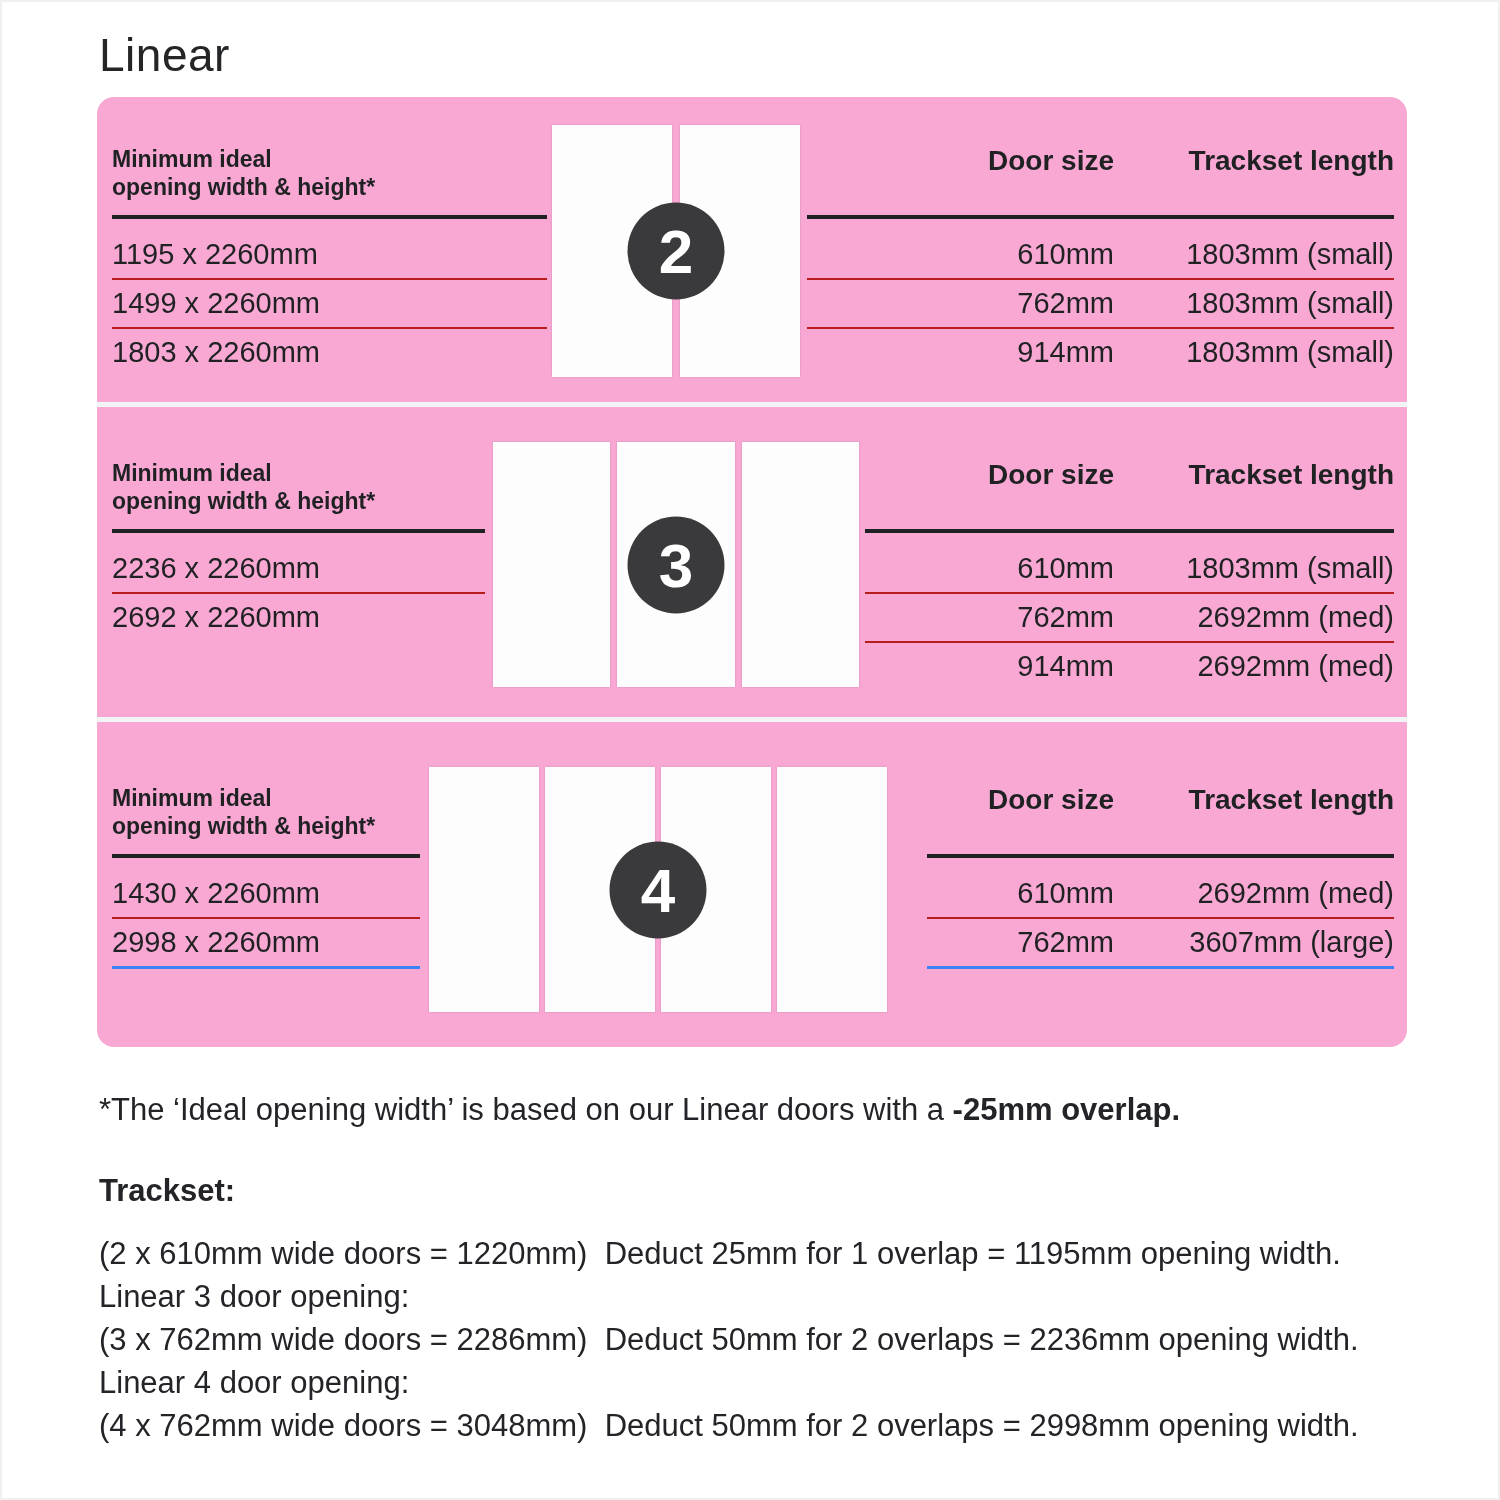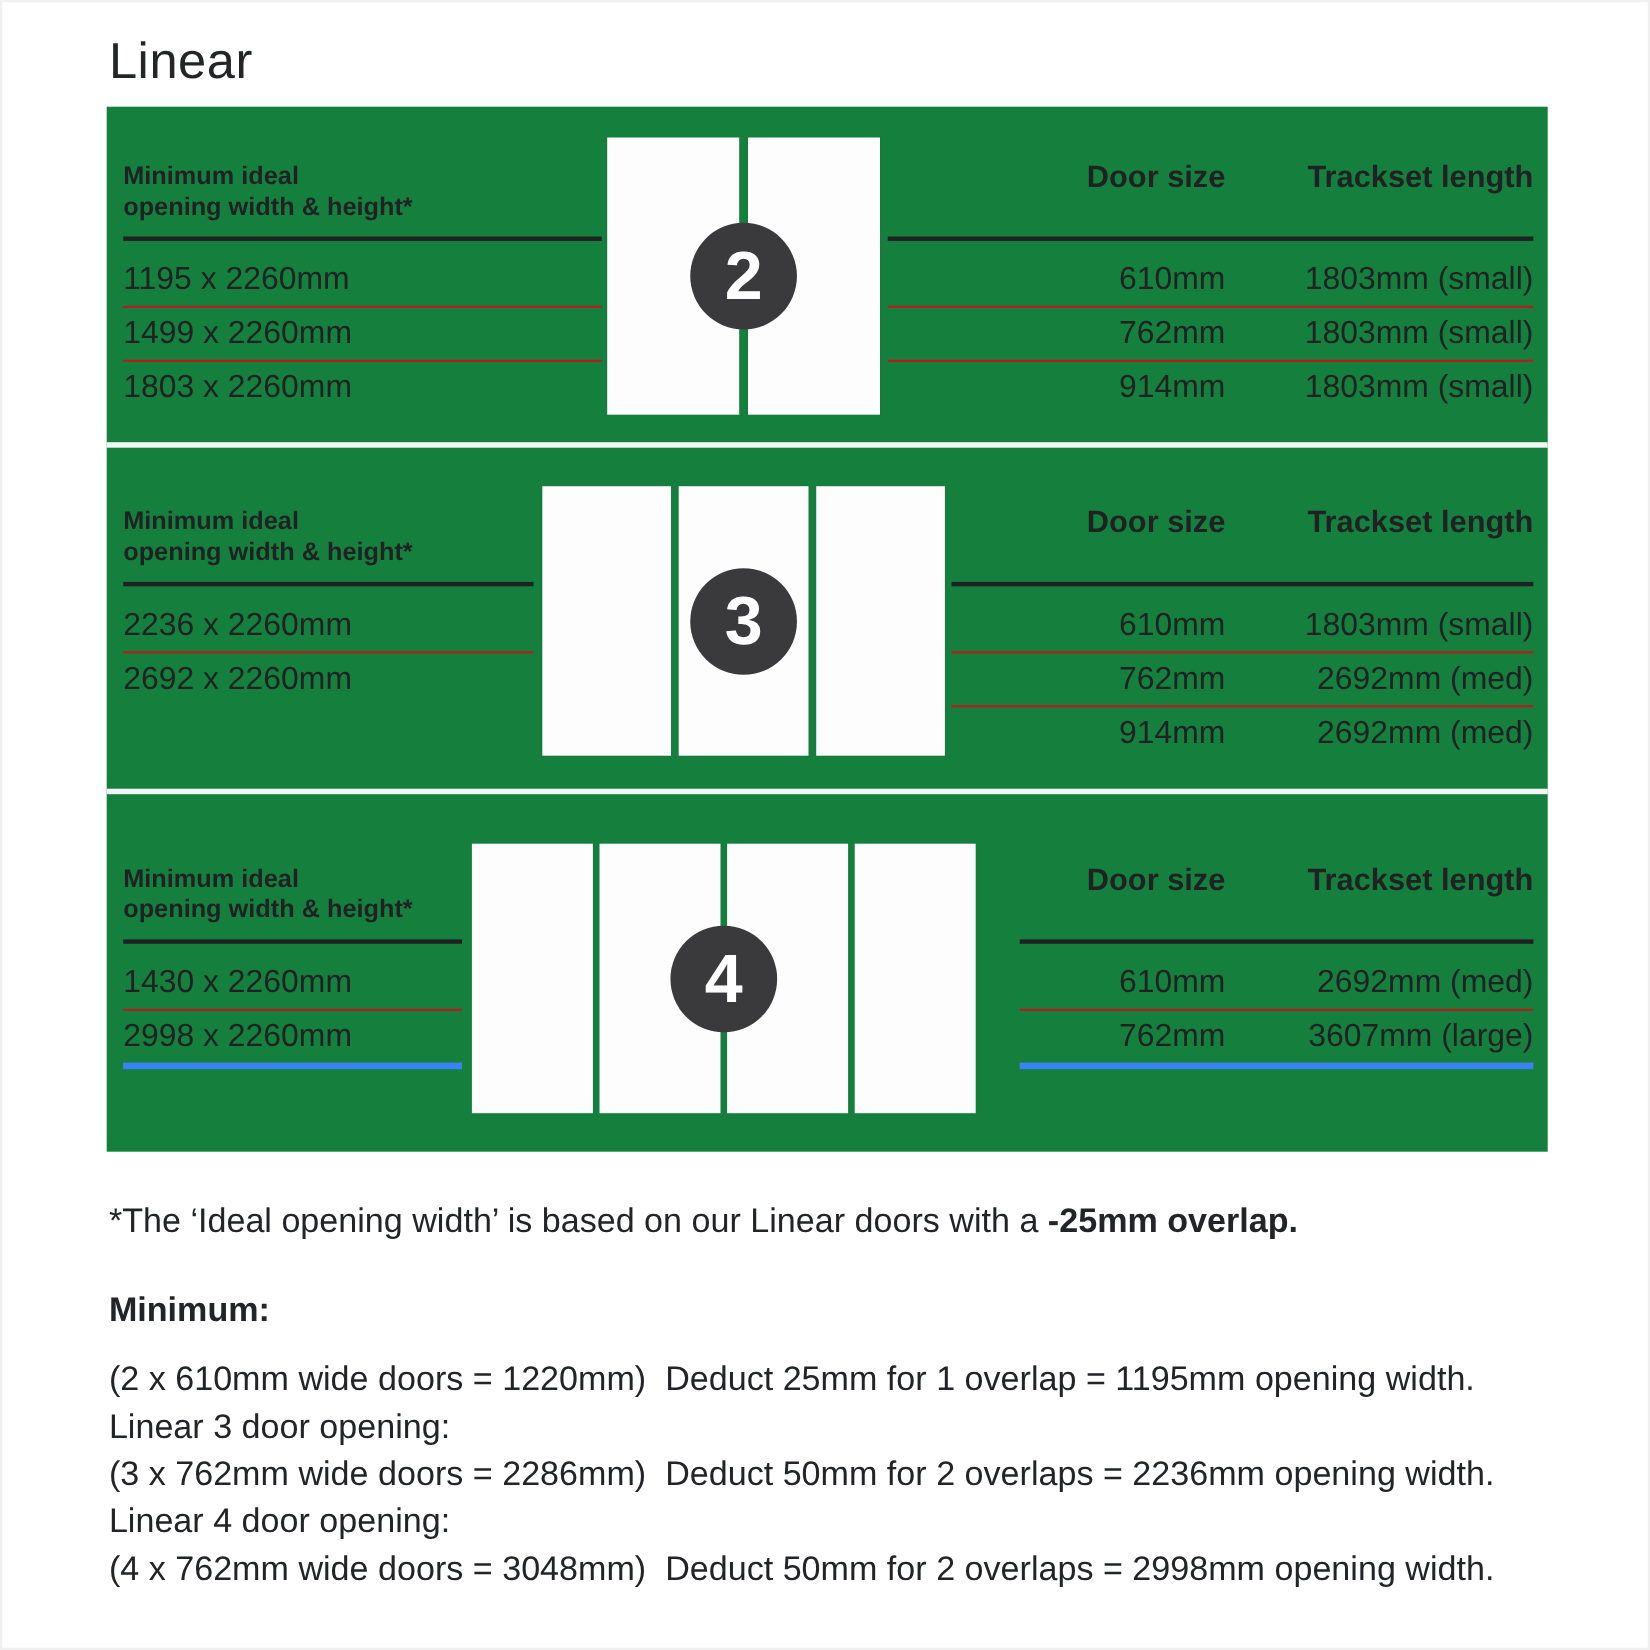--- a/index.html
+++ b/index.html
@@ -1,37 +1,37 @@
 <!DOCTYPE html>
 <html><head>
 <meta charset="utf-8">
 <style>
   html,body{margin:0;padding:0;background:#fff;}
   body{font-family:"Liberation Sans","DejaVu Sans",sans-serif;color:#1f2123;}
   .page{position:relative;width:1500px;height:1500px;background:#fff;box-sizing:border-box;border:2px solid #f0f0f0;overflow:hidden;}
 
   .title{position:absolute;left:97px;top:26px;font-size:46px;font-weight:400;color:#232527;letter-spacing:.5px;}
 
-  .panel{position:absolute;left:95px;top:95px;width:1310px;height:950px;background:#15803d;display:flex;flex-direction:column;}
+  .panel{position:absolute;left:95px;top:95px;width:1310px;height:950px;background:#f9a8d4;display:flex;flex-direction:column;border-radius:17px;}
   .sec{position:relative;}
   .sec1{height:305px;}
   .sec2{height:310px;}
   .sec3{flex:1;}
   .divider{height:5px;background:#f2f4f6;}
 
   
   .ltable{position:absolute;left:15px;}
   .sec1 .ltable{top:48px;width:435px;}
   .sec2 .ltable{top:52px;width:373px;}
   .sec3 .ltable{top:62px;width:308px;}
   .lhead{height:70px;border-bottom:4px solid #1f2123;font-size:23px;font-weight:700;line-height:28px;}
   .rows{padding-top:12px;}
   .trow{height:47px;line-height:47px;font-size:29px;font-weight:400;border-bottom:2px solid #b91c1c;white-space:nowrap;}
   .sec1 .trow:last-child,.sec2 .trow:last-child{border-bottom:none;}
-  .sec3 .trow:last-child{border-bottom:6px solid #3b82f6;}
+  .sec3 .trow:last-child{border-bottom:3px solid #3b82f6;}
 
   
   .rtable{position:absolute;right:13px;}
   .sec1 .rtable{top:48px;width:587px;}
   .sec2 .rtable{top:52px;width:529px;}
   .sec3 .rtable{top:62px;width:467px;}
   .rhead{height:70px;border-bottom:4px solid #1f2123;font-size:28px;font-weight:700;display:flex;}
   .rrow{display:flex;}
   .cell-door{flex:1;text-align:right;}
   .cell-track{width:280px;text-align:right;}
@@ -181,21 +181,21 @@
             <span class="cell-track">3607mm (large)</span>
           </div>
         </div>
       </div>
     </section>
 
   </div>
 
   <div class="bottom">
     <p class="footnote"><span>*The ‘Ideal opening width’ is based on our Linear doors with a </span><b>-25mm overlap.</b></p>
-    <p class="examples-heading">Minimum:</p>
+    <p class="examples-heading">Trackset:</p>
     <div class="example-line">(2 x 610mm wide doors = 1220mm)  Deduct 25mm for 1 overlap = 1195mm opening width.</div>
     <div class="example-line">Linear 3 door opening:</div>
     <div class="example-line">(3 x 762mm wide doors = 2286mm)  Deduct 50mm for 2 overlaps = 2236mm opening width.</div>
     <div class="example-line">Linear 4 door opening:</div>
     <div class="example-line">(4 x 762mm wide doors = 3048mm)  Deduct 50mm for 2 overlaps = 2998mm opening width.</div>
   </div>
 
 </div>
 
 </body></html>

